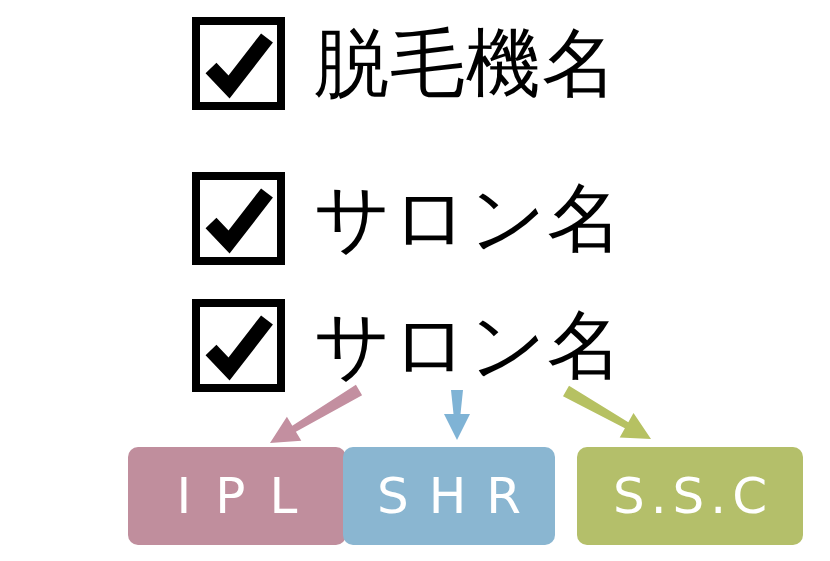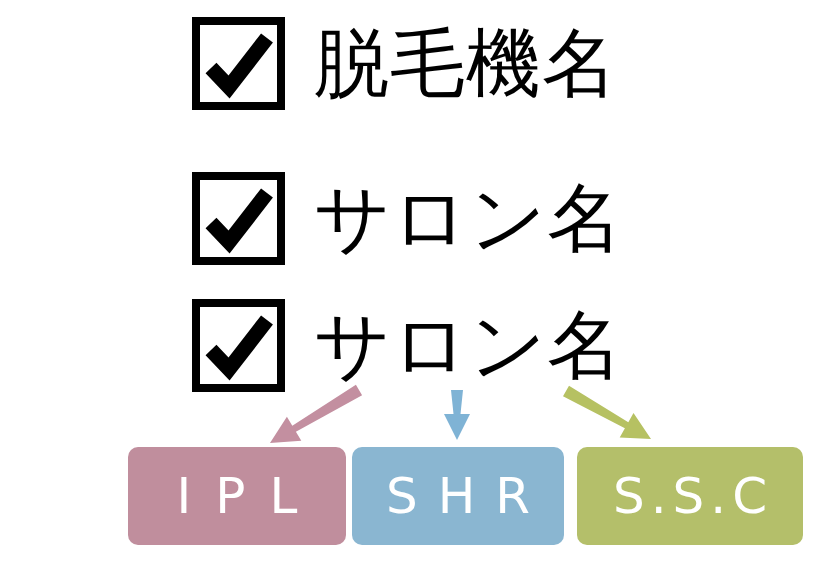--- a/index.html
+++ b/index.html
@@ -47,21 +47,21 @@
   .method-box{
     position:absolute;
     top:447px;
     height:98px;
     border-radius:10px;
     display:flex;
     align-items:center;
     justify-content:center;
   }
   .box-ipl{left:128px;width:218px;}
-  .box-shr{left:352px;width:212px;}
+  .box-shr{left:343px;width:212px;}
   .box-ssc{left:577px;width:226px;}
   .method-label{
     color:#ffffff;
     font-size:50px;
     font-weight:400;
     line-height:1;
     white-space:nowrap;
   }
   .box-ipl .method-label{letter-spacing:24px;margin-right:-24px;}
   .box-shr .method-label{letter-spacing:20px;margin-right:-20px;}

